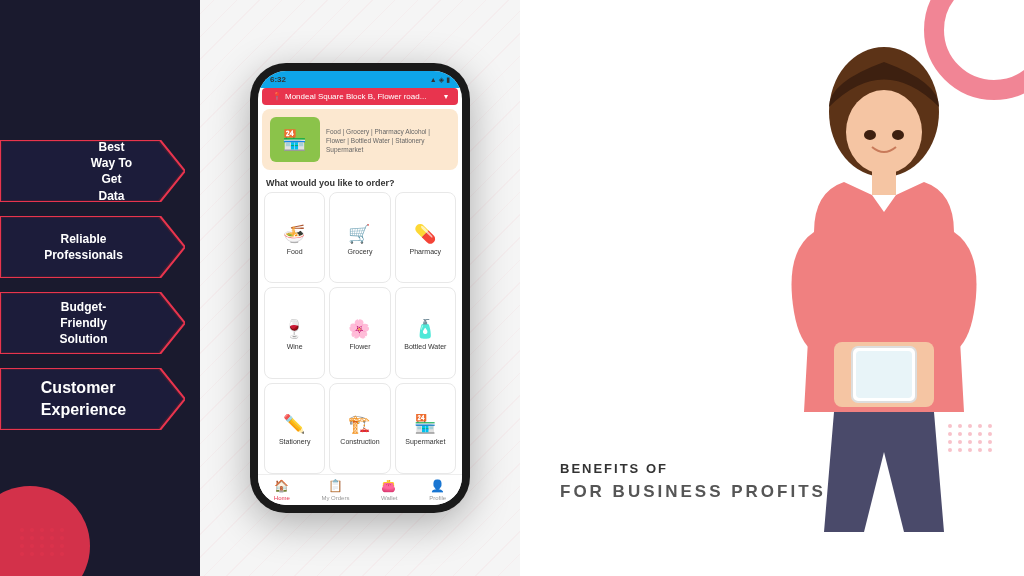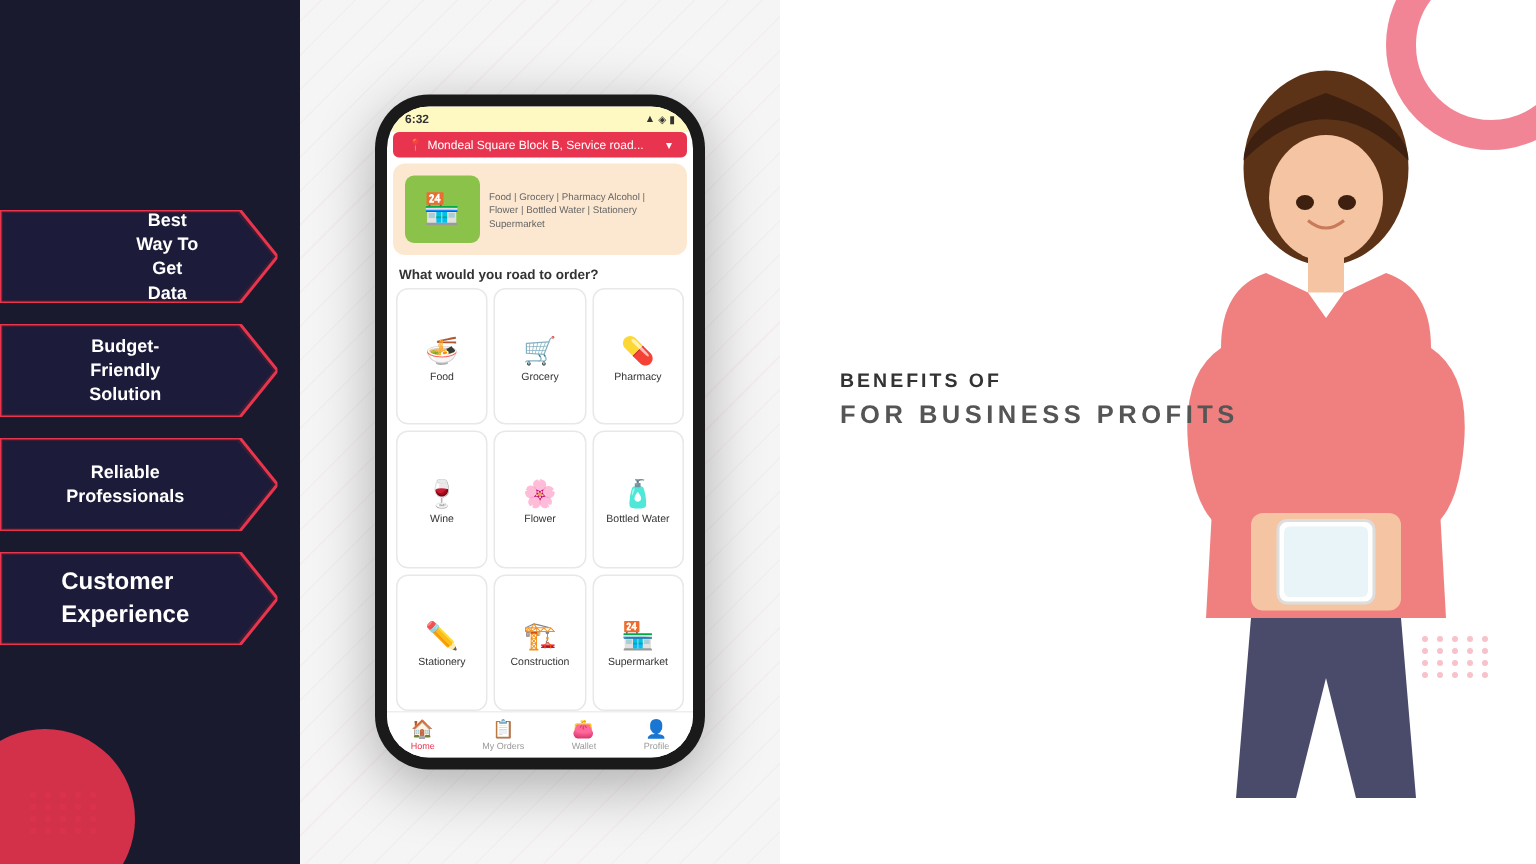--- a/index.html
+++ b/index.html
@@ -85,21 +85,21 @@
       width: 100%;
       height: 100%;
       background: #fff;
       border-radius: 28px;
       overflow: hidden;
       display: flex;
       flex-direction: column;
     }
 
     .phone-notch-bar {
-      background: #fef9c3;
+      background: #0ea5e9;
       display: flex;
       justify-content: space-between;
       align-items: center;
       padding: 4px 12px;
       font-size: 8px;
       color: #333;
       flex-shrink: 0;
     }
 
     .phone-status-left { font-weight: bold; font-size: 8px; }
@@ -197,21 +197,21 @@
     .nav-item.active { color: #e8344e; }
     .nav-icon { font-size: 12px; }
 
     
     .right-section {
       flex: 1;
       height: 532px;
       background: #fff;
       display: flex;
       flex-direction: column;
-      justify-content: center;
+      justify-content: flex-end;
       padding: 30px 40px;
       position: relative;
       overflow: hidden;
     }
 
     .benefits-label {
       font-size: 13px;
       font-weight: 600;
       color: #333;
       letter-spacing: 2px;
@@ -317,32 +317,32 @@
       </div>
     </div>
 
     <div class="benefit-pentagon-wrapper" style="margin-bottom:6px;">
       <svg width="185" height="62" viewBox="0 0 185 62">
         <polygon points="0,0 160,0 185,31 160,62 0,62" fill="#e8344e" opacity="0.15"></polygon>
         <polygon points="0,0 160,0 185,31 160,62 0,62" fill="none" stroke="#e8344e" stroke-width="2"></polygon>
         <polygon points="2,2 158,2 182,31 158,60 2,60" fill="#1c1c3a"></polygon>
       </svg>
       <div style="position:absolute;top:50%;left:50%;transform:translate(-50%,-50%);color:#fff;font-weight:bold;font-size:12px;text-align:center;line-height:1.35;padding-right:18px;">
-        Budget-Friendly<br>Solution
+        Reliable<br>Professionals
       </div>
     </div>
 
     <div class="benefit-pentagon-wrapper" style="margin-bottom:6px;">
       <svg width="185" height="62" viewBox="0 0 185 62">
         <polygon points="0,0 160,0 185,31 160,62 0,62" fill="#e8344e" opacity="0.15"></polygon>
         <polygon points="0,0 160,0 185,31 160,62 0,62" fill="none" stroke="#e8344e" stroke-width="2"></polygon>
         <polygon points="2,2 158,2 182,31 158,60 2,60" fill="#1c1c3a"></polygon>
       </svg>
       <div style="position:absolute;top:50%;left:50%;transform:translate(-50%,-50%);color:#fff;font-weight:bold;font-size:12px;text-align:center;line-height:1.35;padding-right:18px;">
-        Reliable<br>Professionals
+        Budget-Friendly<br>Solution
       </div>
     </div>
 
     <div class="benefit-pentagon-wrapper" style="margin-bottom:6px;">
       <svg width="185" height="62" viewBox="0 0 185 62">
         <polygon points="0,0 160,0 185,31 160,62 0,62" fill="#e8344e" opacity="0.15"></polygon>
         <polygon points="0,0 160,0 185,31 160,62 0,62" fill="none" stroke="#e8344e" stroke-width="2"></polygon>
         <polygon points="2,2 158,2 182,31 158,60 2,60" fill="#1c1c3a"></polygon>
       </svg>
       <div style="position:absolute;top:50%;left:50%;transform:translate(-50%,-50%);color:#fff;font-weight:bold;font-size:16px;text-align:left;line-height:1.35;padding-right:18px;">
@@ -390,37 +390,37 @@
         <span class="phone-status-left">6:32</span>
         <span class="phone-status-right">
           <span>▲</span>
           <span>◈</span>
           <span>▮</span>
         </span>
       </div>
 
       <div class="phone-location-bar">
         <span style="margin-right:3px;">📍</span>
-        <span style="flex:1;white-space:nowrap;overflow:hidden;text-overflow:ellipsis;">Mondeal Square Block B, Service road...</span>
+        <span style="flex:1;white-space:nowrap;overflow:hidden;text-overflow:ellipsis;">Mondeal Square Block B, Flower road...</span>
         <span style="margin-left:3px;">▾</span>
       </div>
 
       <div class="store-banner">
         <div class="store-banner-icon">
           🏪
         </div>
         <div class="store-banner-text">
           <div class="store-banner-desc">Food | Grocery | Pharmacy
 Alcohol | Flower | Bottled
 Water | Stationery
 Supermarket</div>
         </div>
       </div>
 
-      <div class="order-question">What would you road to order?</div>
+      <div class="order-question">What would you like to order?</div>
 
       <div class="category-grid">
         <div class="category-item">
           <span class="category-icon">🍜</span>
           <span class="category-label">Food</span>
         </div>
         <div class="category-item">
           <span class="category-icon">🛒</span>
           <span class="category-label">Grocery</span>
         </div>

